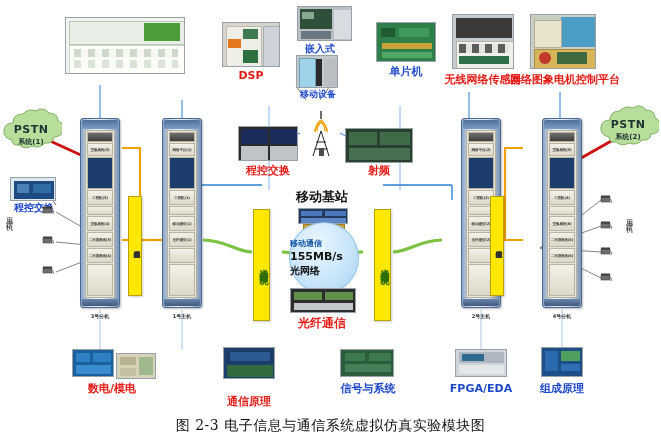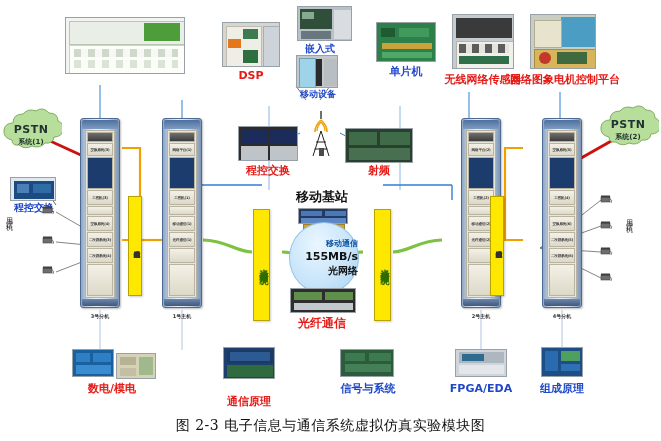--- a/index.html
+++ b/index.html
@@ -52,21 +52,21 @@
        color:#333;font-weight:bold;font-size:8px;text-align:center;
        writing-mode:vertical-rl;text-orientation:upright;letter-spacing:1px;
        padding:3px 1px;box-sizing:border-box;line-height:1.05;
        box-shadow:1px 1px 2px rgba(0,0,0,.2);}
   .vbanner.green{color:#2f6d00;}
 
   
   .oval{position:absolute;border-radius:50%;
         background:radial-gradient(ellipse at 40% 30%,#eaf6ff 0%,#c9e5fa 55%,#a8d3f2 100%);
         border:1px solid #8fc3e8;display:flex;flex-direction:column;
-        align-items:flex-end;justify-content:center;}
+        align-items:flex-start;justify-content:center;}
   .oval .o1{font-size:8px;font-weight:bold;color:#0a4fa0;}
   .oval .o2{font-size:11px;font-weight:bold;color:#111;margin-top:1px;}
   .oval .o3{font-size:10px;font-weight:bold;color:#111;margin-top:1px;}
 
   
   .vtext{position:absolute;writing-mode:vertical-rl;text-orientation:upright;
          font-size:7px;color:#333;letter-spacing:2px;}
 
   
   .phone{position:absolute;width:13px;height:9px;}

